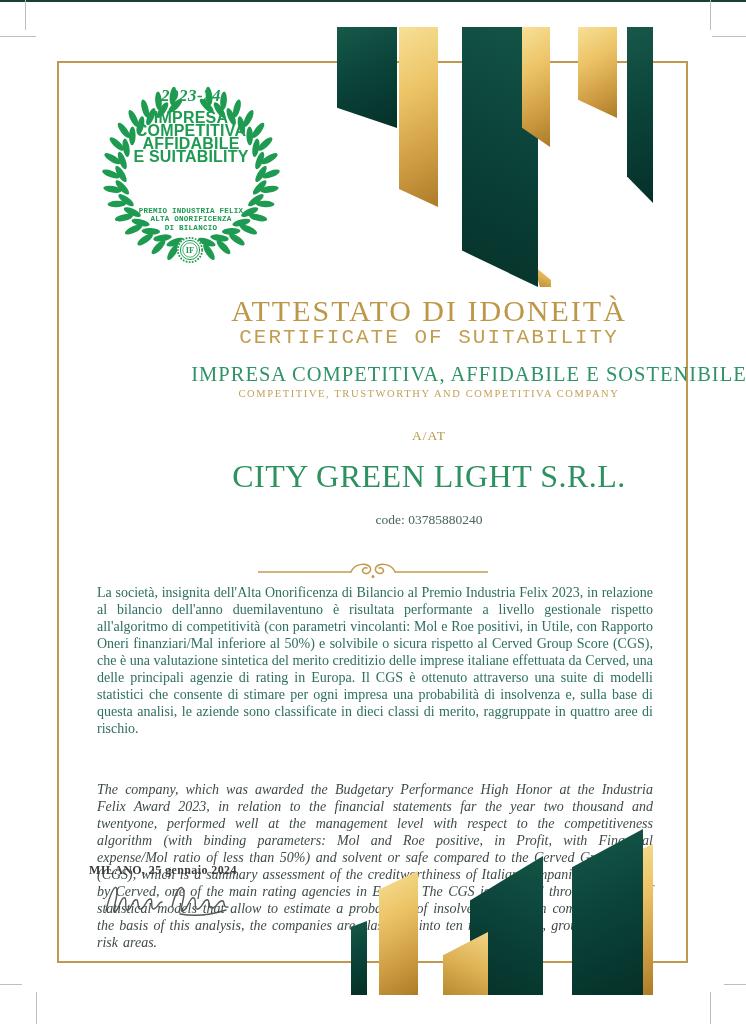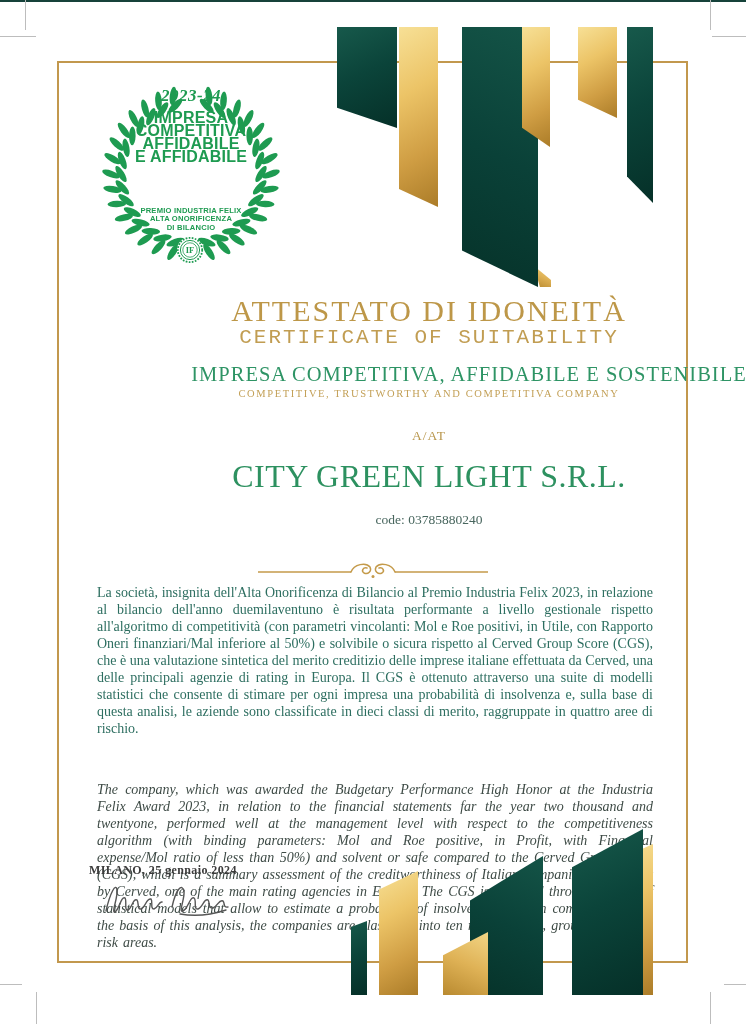--- a/index.html
+++ b/index.html
@@ -20,21 +20,21 @@
   
   .bar{position:absolute;}
   .bar.green{background:linear-gradient(155deg,#17594b 0%,#0b443a 45%,#053028 100%);}
   .bar.green2{background:linear-gradient(205deg,#145447 0%,#0a4138 50%,#063229 100%);}
   .bar.gold{background:linear-gradient(150deg,#f7e096 0%,#ecc467 35%,#cf9d43 70%,#ab7c28 100%);}
   .bar.gold2{background:linear-gradient(205deg,#f2d585 0%,#dfb256 50%,#b98a30 100%);}
   
   .badge-text{position:absolute;left:92px;width:198px;text-align:center;color:#1e9b51;font-family:"Liberation Sans",sans-serif;}
   .badge-years{top:86px;font-size:17px;font-weight:bold;font-style:italic;letter-spacing:.5px;font-family:"Liberation Serif",serif;}
   .badge-main{top:111px;font-size:16px;line-height:13px;font-weight:800;letter-spacing:.2px;}
-  .badge-sub{top:207px;font-size:7.6px;line-height:8.4px;font-weight:bold;letter-spacing:.2px;}
+  .badge-sub{top:207px;font-size:7.6px;line-height:8.4px;font-weight:bold;letter-spacing:.2px;font-family:Liberation Mono, monospace;}
   
   .center-block{position:absolute;left:57px;width:744px;text-align:center;}
   .title-it{top:294px;font-size:30px;letter-spacing:2px;color:#bd9748;}
   .title-en{top:326px;font-size:21px;letter-spacing:2px;color:#c19d52;font-family:Liberation Mono, monospace;}
   .award-it{top:363px;font-size:20.5px;letter-spacing:1px;color:#2e9465;padding-left:40px;}
   .award-en{top:388px;font-size:10.5px;letter-spacing:1.6px;color:#c3a057;}
   .to-label{top:428px;font-size:13.5px;letter-spacing:1px;color:#b9974d;}
   .company{top:458px;font-size:32px;letter-spacing:.5px;color:#2d9160;}
   .fiscal{top:513px;font-size:13.5px;line-height:14.5px;color:#48665e;}
   
@@ -148,21 +148,21 @@
     <circle cx="92" cy="166" r="7.2" fill="none" stroke="#1e9b51" stroke-width=".8"></circle>
     <text x="92" y="169.4" text-anchor="middle" font-family="Liberation Serif,serif" font-size="8.5" font-weight="bold" fill="#1e9b51">IF</text>
   </g>
 </svg>
 
 <div class="badge-text badge-years">2023-24</div>
 <div class="badge-text badge-main">
   <div>IMPRESA</div>
   <div>COMPETITIVA</div>
   <div>AFFIDABILE</div>
-  <div>E AFFIDABILE</div>
+  <div>E SUITABILITY</div>
 </div>
 <div class="badge-text badge-sub">
   <div>PREMIO INDUSTRIA FELIX</div>
   <div>ALTA ONORIFICENZA</div>
   <div>DI BILANCIO</div>
 </div>
 
 <div class="center-block title-it">ATTESTATO DI IDONEITÀ</div>
 <div class="center-block title-en">CERTIFICATE OF SUITABILITY</div>
 <div class="center-block award-it">IMPRESA COMPETITIVA, AFFIDABILE E SOSTENIBILE</div>

